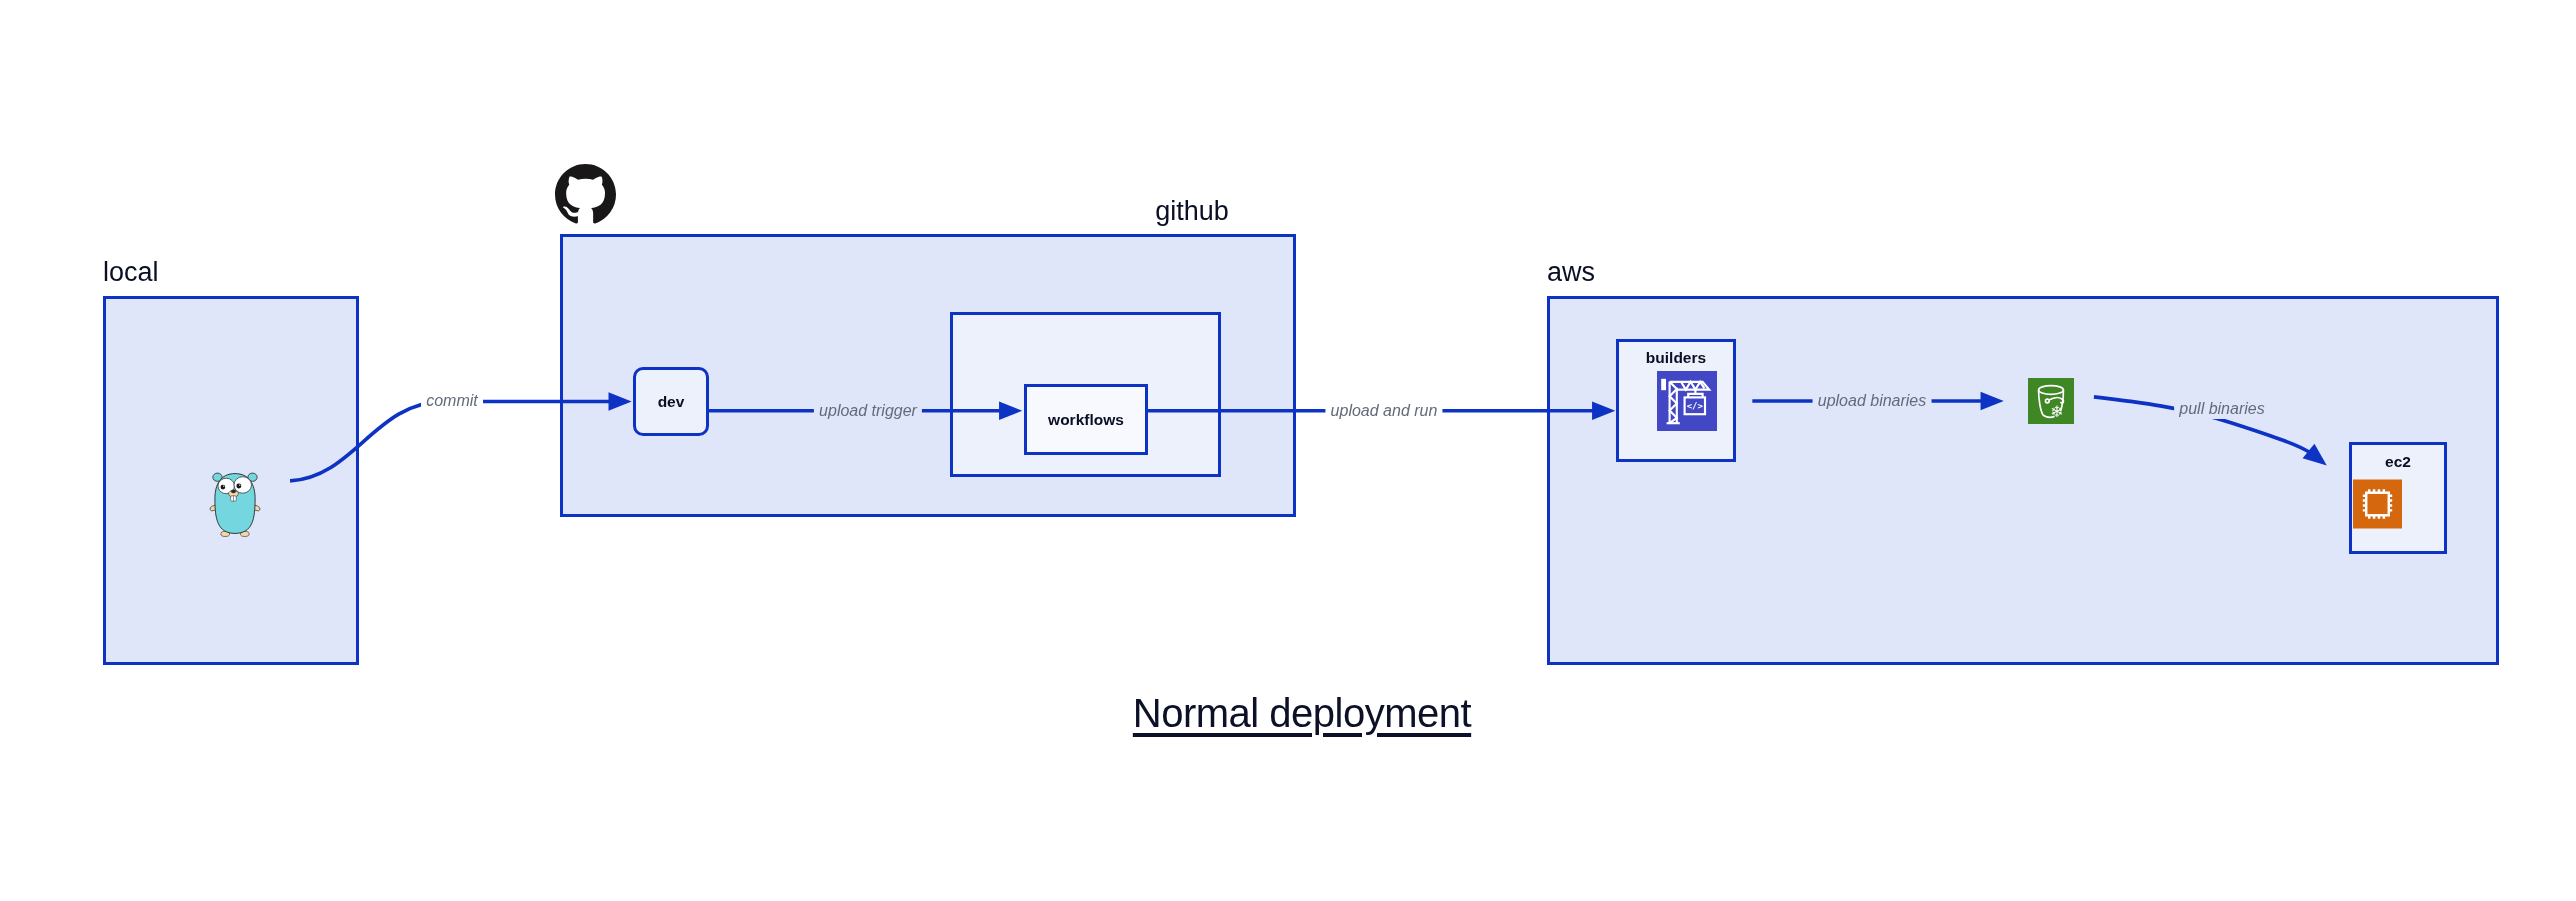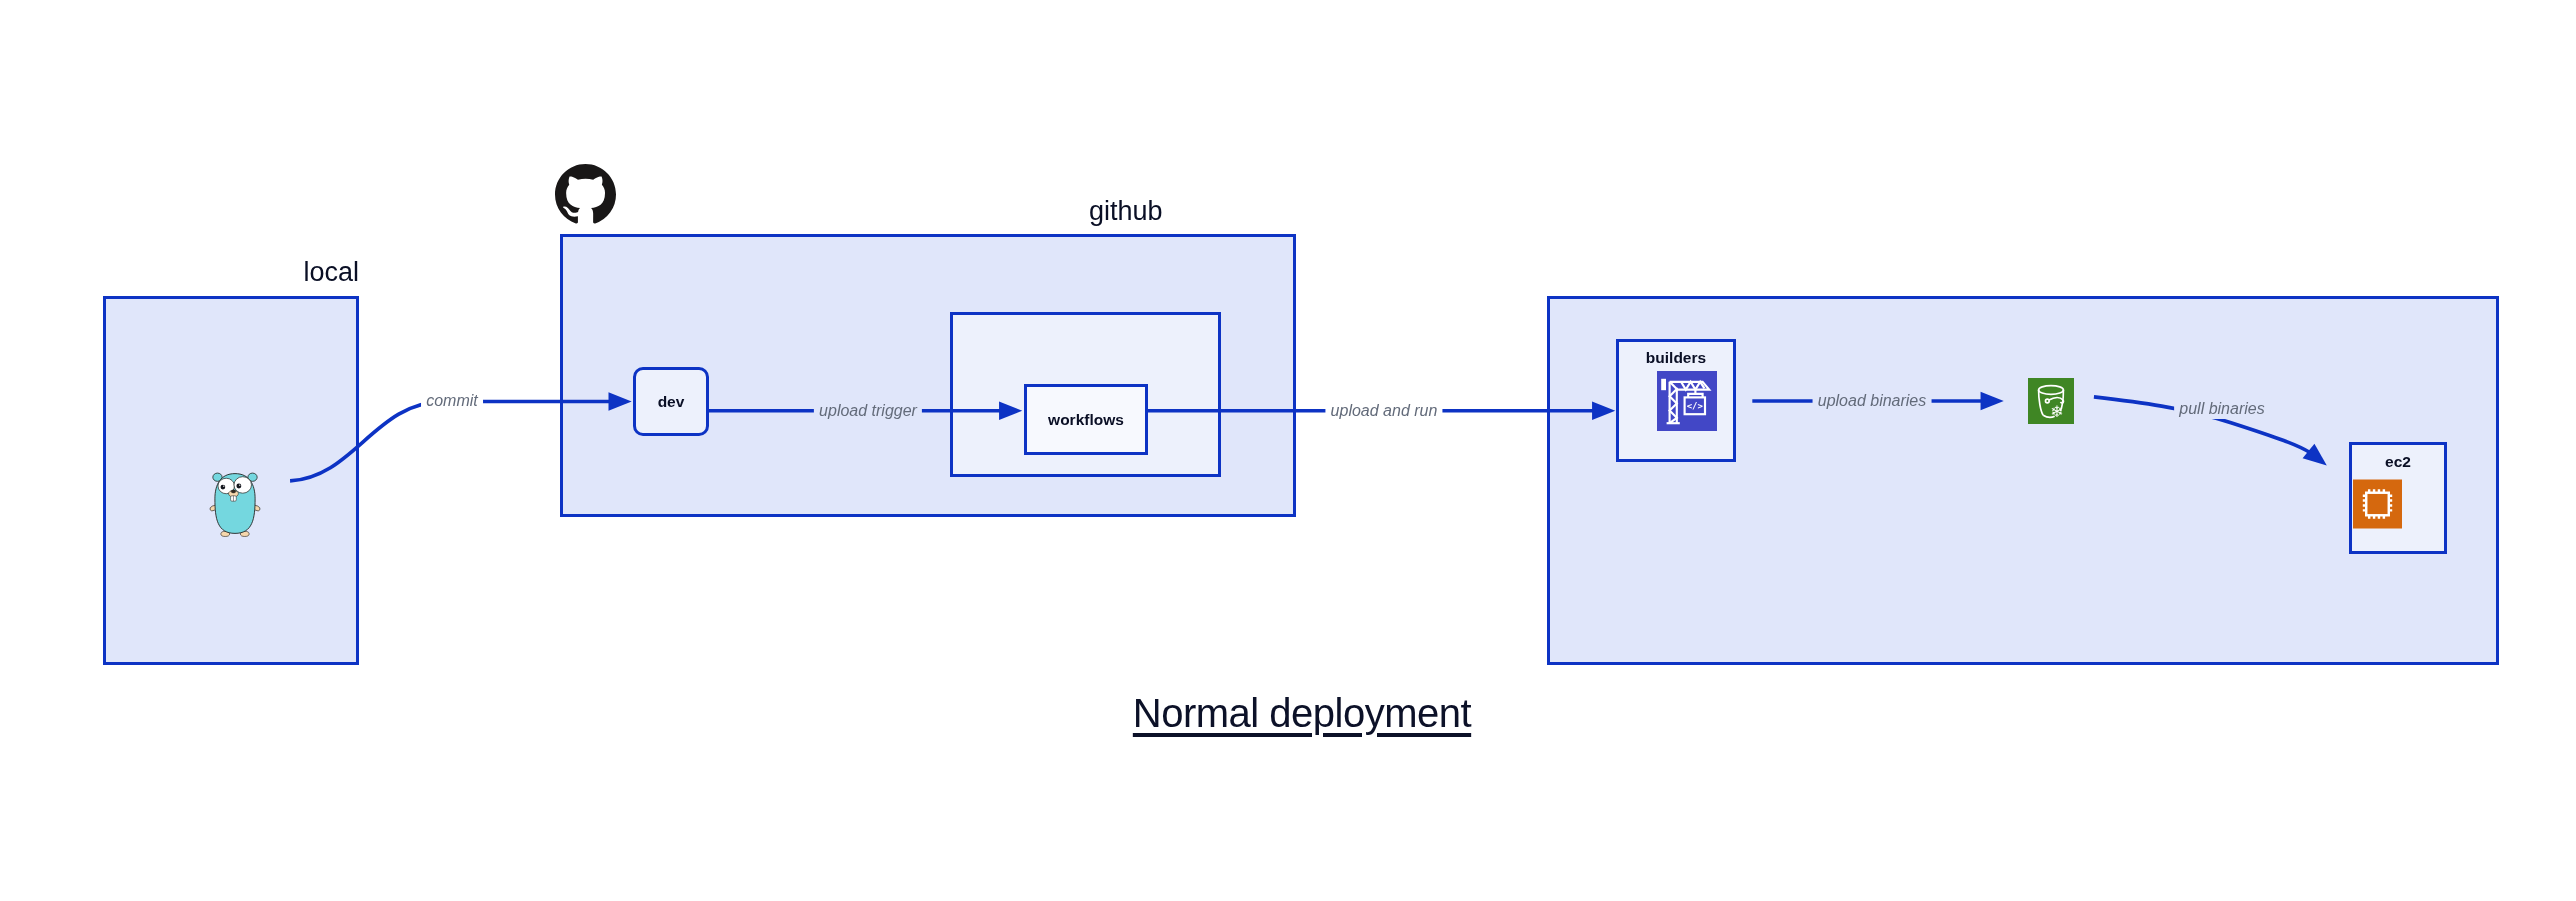--- a/index.html
+++ b/index.html
@@ -26,24 +26,24 @@
     box-sizing:border-box;
   }
   .node.lightest{ background:#f7f9fe; }
   
   .glabel{
     position:absolute;
     color:#0a0f25;
     font-size:27px;
     line-height:30px;
     font-weight:400;
-    text-align:right;
+    text-align:left;
     white-space:nowrap;
   }
-  .glabel.right{ text-align:left; }
+  .glabel.right{ text-align:center; }
   .nlabel{
     color:#0a0f25;
     font-size:15.5px;
     font-weight:700;
     text-align:center;
     white-space:nowrap;
   }
   .node .top-label{
     position:absolute;
     left:0; right:0; top:7.2px;
@@ -88,20 +88,21 @@
 <div id="canvas">
 
   <div class="group" style="left:103px;top:296px;width:256px;height:369px;"></div>
   <div class="group" style="left:560px;top:234px;width:736px;height:283px;"></div>
   <div class="group inner" style="left:950px;top:312px;width:271px;height:165px;"></div>
   <div class="group" style="left:1547px;top:296px;width:952px;height:369px;"></div>
 
   <div class="glabel" style="left:103px;width:256px;top:257px;">local</div>
   <div class="glabel right" style="left:1089px;width:206px;top:196px;">github</div>
   <div class="glabel" style="left:950px;width:271px;top:274px;font-size:26px;line-height:28px;">master</div>
+  <div class="glabel" style="left:1547px;width:952px;top:257px;">aws</div>
 
   <svg id="edges" width="2604" height="902" viewBox="0 0 5054 1750">
     <g stroke="#0d33c4" stroke-width="7" fill="none">
       <path d="M563 933 C688 926 728 779 862 779 H1183"></path>
       <path d="M1376 797 H1941"></path>
       <path d="M2227 797 H3092"></path>
       <path d="M3401 778 H3846"></path>
       <path d="M4064 770 C4150 780 4240 791 4330 820 C4420 849 4462 864 4483 878"></path>
     </g>
     <g fill="#0d33c4" stroke="none">

